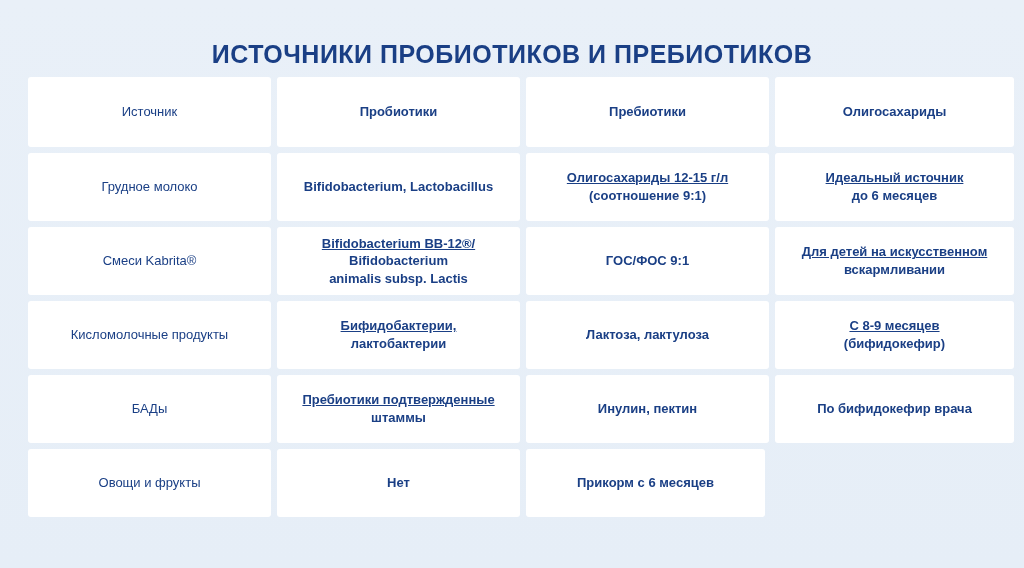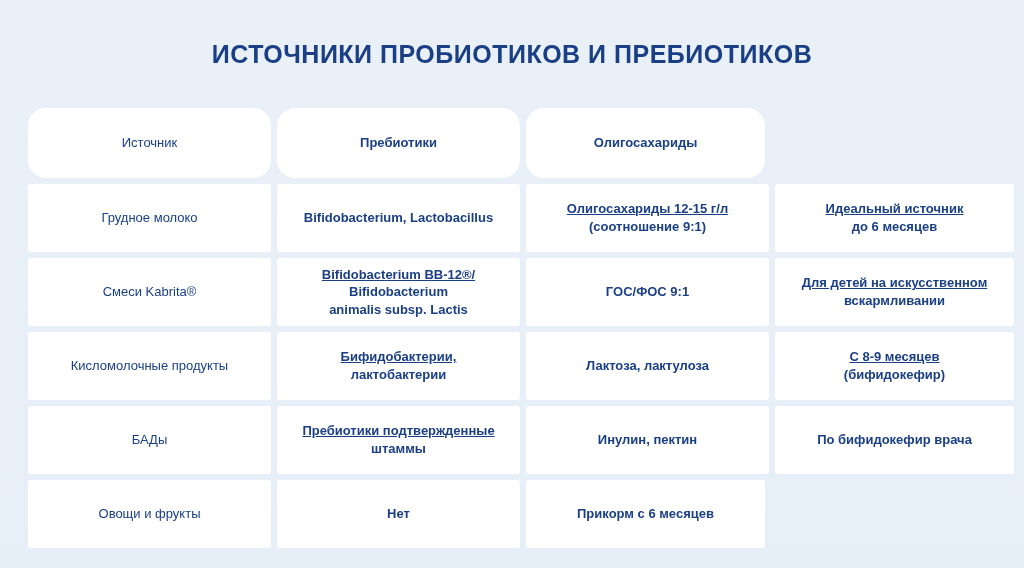--- a/index.html
+++ b/index.html
@@ -21,21 +21,21 @@
     box-sizing: border-box;
     padding: 0 28px;
   }
   .title {
     text-align: center;
     color: #1a3f85;
     font-size: 25px;
     font-weight: bold;
     letter-spacing: 0.5px;
     padding-top: 40px;
-    padding-bottom: 39px;
+    padding-bottom: 8px;
   }
   .table {
     display: flex;
     flex-direction: column;
     gap: 6px;
   }
   .row {
     display: flex;
     gap: 6px;
   }
@@ -48,21 +48,20 @@
     text-align: center;
     color: #1a3f85;
     font-size: 13px;
     line-height: 1.35;
     padding: 6px 10px;
     box-sizing: border-box;
     min-height: 68px;
   }
   .row.header .cell {
     min-height: 70px;
-    border-radius: 18px;
   }
   .col-0 { width: 243px; flex: 0 0 243px; font-weight: normal; }
   .col-1 { width: 243px; flex: 0 0 243px; font-weight: bold; }
   .col-2 { width: 243px; flex: 0 0 243px; font-weight: bold; text-align: center; }
   .col-3 { width: 239px; flex: 0 0 239px; font-weight: bold; }
   .row.header .cell { font-weight: bold; }
   .row.header .col-0 { font-weight: normal; }
   .cell-text { display: block; text-decoration: underline; }
   .cell-sub { display: block; }
 </style>
@@ -70,20 +69,21 @@
 <body>
 
 <div class="page">
 
   <div class="title">ИСТОЧНИКИ ПРОБИОТИКОВ И ПРЕБИОТИКОВ</div>
 
   <div class="table">
 
     <div class="row header">
       <div class="cell col-0">Источник</div>
+      <div class="cell col-1">Пробиотики</div>
       <div class="cell col-2">Пребиотики</div>
       <div class="cell col-3">Олигосахариды</div>
     </div>
 
     <div class="row">
       <div class="cell col-0">Грудное молоко</div>
       <div class="cell col-1">Bifidobacterium, Lactobacillus</div>
       <div class="cell col-2">
         <div>
           <span class="cell-text">Олигосахариды 12-15 г/л</span>

